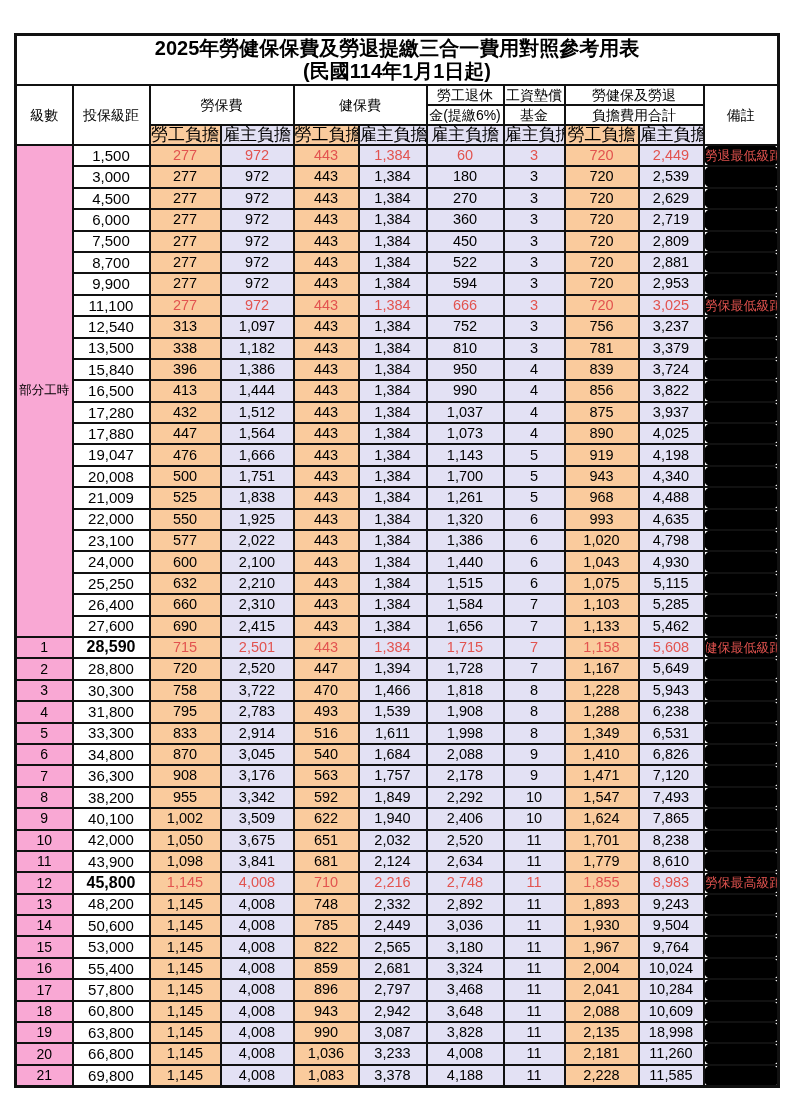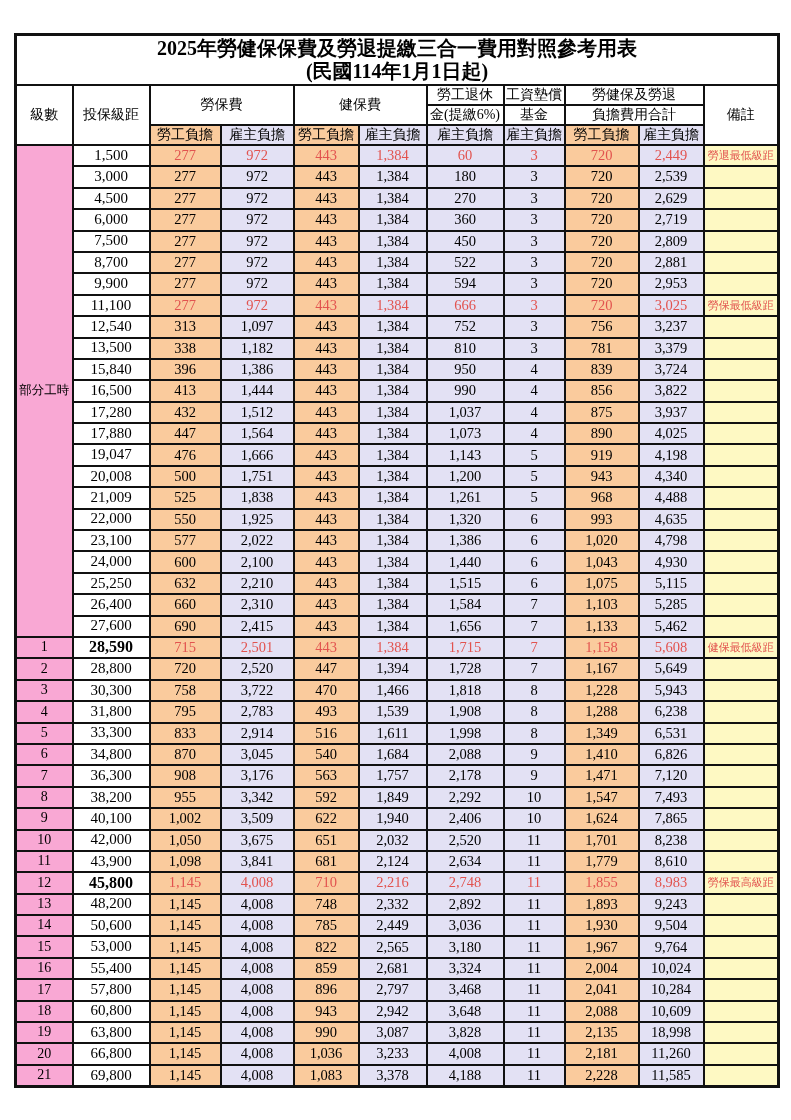--- a/index.html
+++ b/index.html
@@ -10,41 +10,40 @@
   }
   html,body{margin:0;padding:0;}
   body{
     width:791px;height:1120px;background:#ffffff;position:relative;
     font-family:"Liberation Sans","DejaVu Sans",sans-serif;color:#000;
   }
   .sheet{position:absolute;left:14px;top:33px;width:763px;}
   table{
     border-collapse:collapse;table-layout:fixed;width:763px;
     border:3px solid var(--border);
-    font-family:Liberation Serif, serif;
   }
   td,th{
     border:2px solid var(--border);
     text-align:center;vertical-align:middle;
     padding:0;margin:0;overflow:hidden;white-space:nowrap;
     font-weight:normal;line-height:1.05;
   }
   .title-cell{height:48px;border-bottom:2px solid var(--border);}
   .title-main{font-size:20px;font-weight:bold;}
   .title-sub{font-size:20px;font-weight:bold;margin-top:2px;}
   thead th{font-size:14px;height:18px;}
-  thead tr.subhead th{font-size:14px;}
+  thead tr.subhead th{font-size:17px;}
   .emp{background:var(--emp-bg);}
   .er{background:var(--er-bg);}
   tbody td{height:19.4px;font-size:14.5px;}
   td.level{font-size:14px;background:#f9a8d4;}
   td.level.part{font-size:12.5px;}
   td.bracket{font-size:15px;background:#fff;}
   td.bracket.b{font-weight:bold;font-size:16px;}
-  td.remark{font-size:11px;color:var(--red);background:#fef9c3;}
+  td.remark{font-size:13px;color:var(--red);background:#000000;border-radius:8px;}
   tr.red td.val{color:var(--red);}
 </style>
 </head>
 <body>
 
 <div class="sheet">
   <table>
     <colgroup>
       <col style="width:57px">
         <col style="width:77px">
@@ -272,21 +271,21 @@
           <td class="val emp">919</td>
           <td class="val er">4,198</td>
           <td class="remark"></td>
         </tr>
         <tr>
           <td class="bracket">20,008</td>
           <td class="val emp">500</td>
           <td class="val er">1,751</td>
           <td class="val emp">443</td>
           <td class="val er">1,384</td>
-          <td class="val er">1,200</td>
+          <td class="val er">1,700</td>
           <td class="val er">5</td>
           <td class="val emp">943</td>
           <td class="val er">4,340</td>
           <td class="remark"></td>
         </tr>
         <tr>
           <td class="bracket">21,009</td>
           <td class="val emp">525</td>
           <td class="val er">1,838</td>
           <td class="val emp">443</td>

